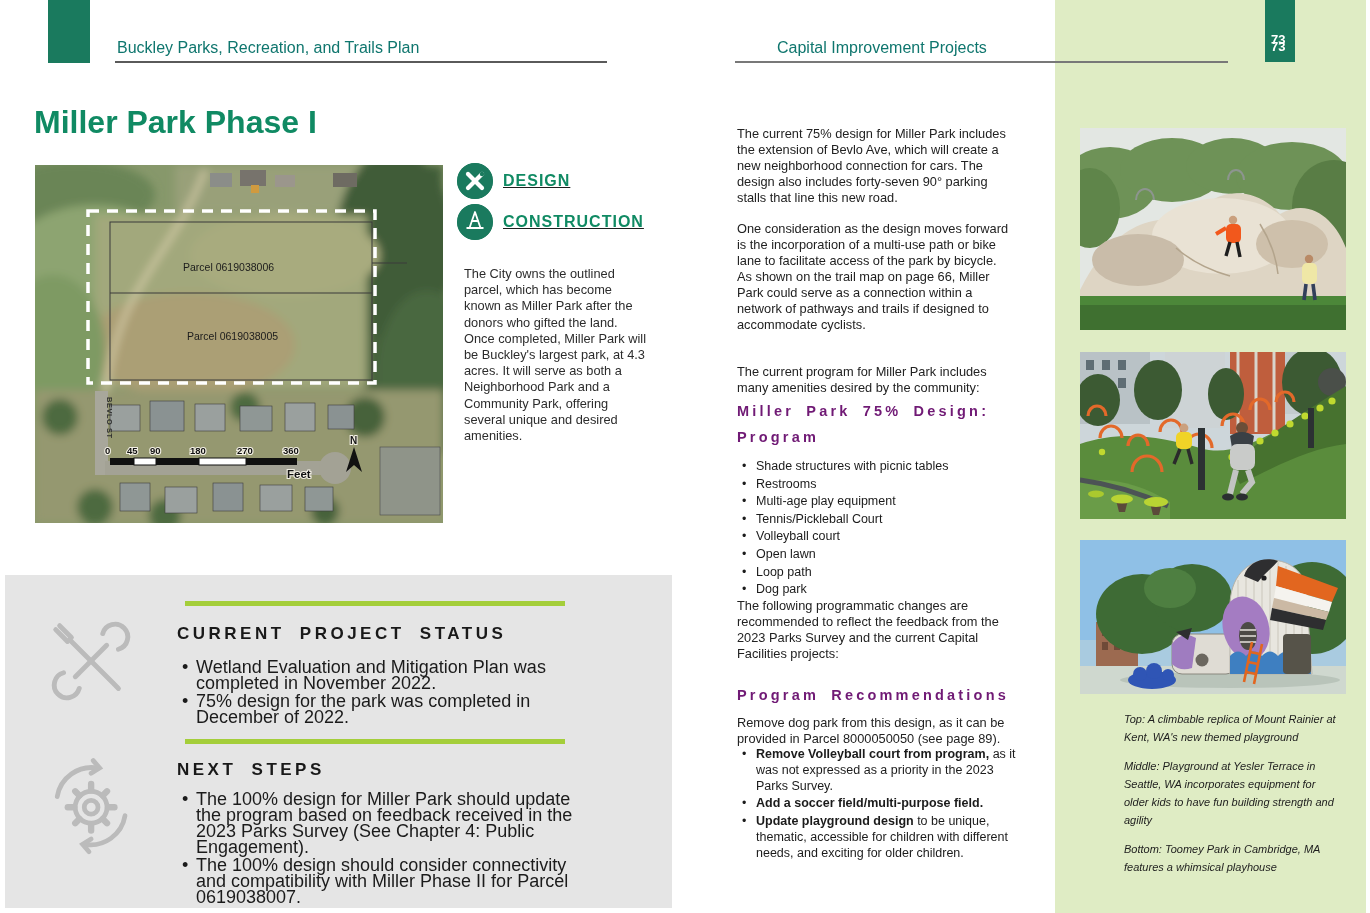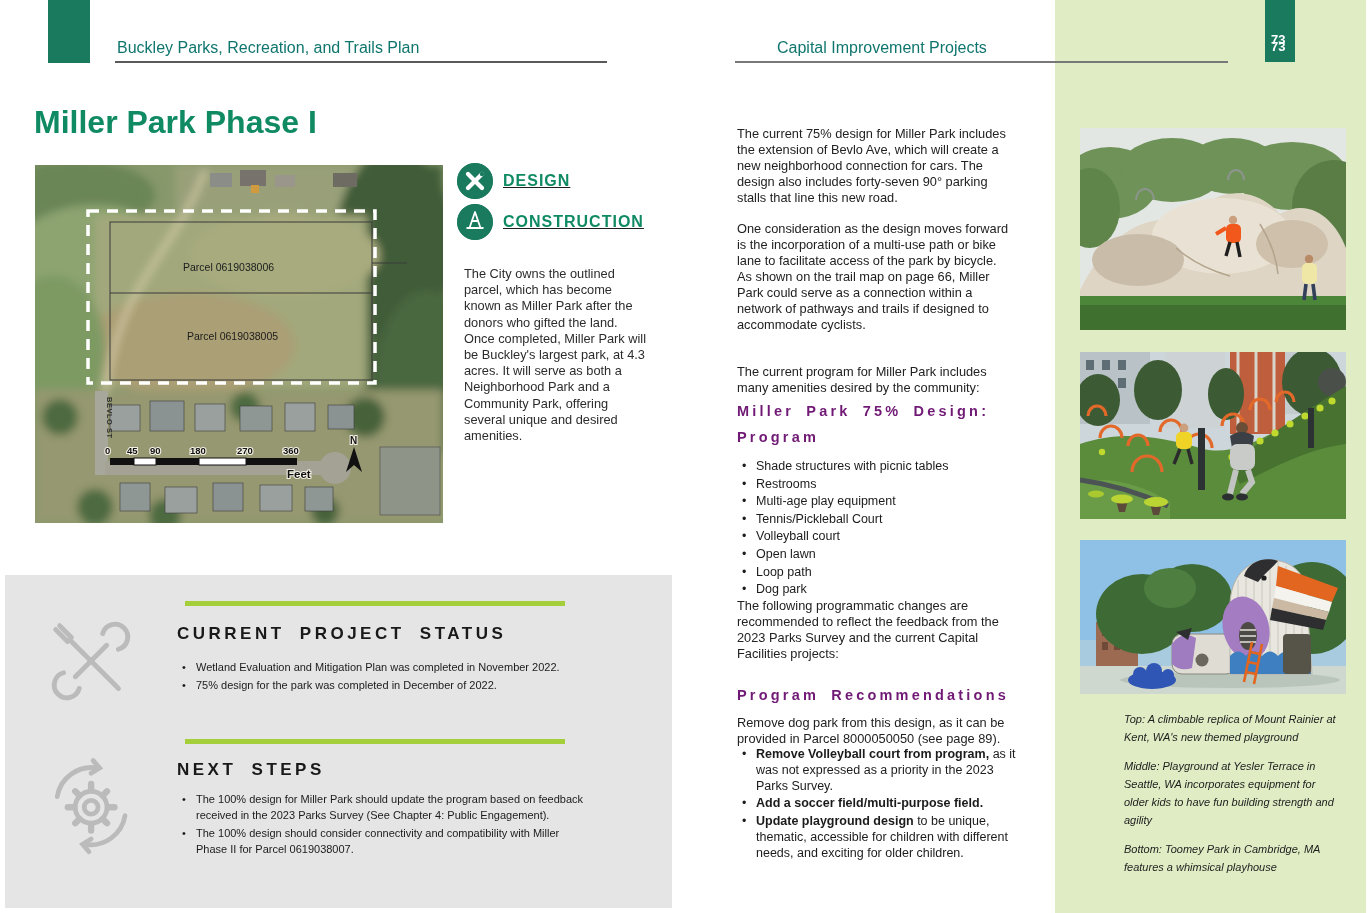--- a/index.html
+++ b/index.html
@@ -39,21 +39,21 @@
   .intro-text{left:464px;top:266px;width:186px;font-size:12.8px;line-height:16.2px;color:#2c2c2c;}
 
   
   .status-box{left:5px;top:575px;width:667px;height:333px;background:#e5e5e5;}
   .lime-rule{height:5px;background:#a4ce3a;}
   .lime-1{left:185px;top:601px;width:380px;}
   .lime-2{left:185px;top:739px;width:380px;}
   .box-heading{font-size:17px;font-weight:bold;color:#191919;letter-spacing:3.5px;word-spacing:7px;}
   .h-current{left:177px;top:624px;}
   .h-next{left:177px;top:760px;}
-  .box-bullets{left:177px;width:415px;font-size:11px;line-height:16px;color:#1b1b1b;}
+  .box-bullets{left:177px;width:415px;font-size:18px;line-height:16px;color:#1b1b1b;}
   .b-current{top:659px;}
   .b-next{top:791px;}
   ul.bullets{list-style:none;margin:0;padding:0;}
   ul.bullets li{position:relative;padding-left:19px;margin-bottom:2px;}
   ul.bullets li::before{content:"\2022";position:absolute;left:5px;top:0;}
 
   .big-icon{opacity:.95;}
   .icon-tools{left:42px;top:612px;width:98px;height:98px;}
   .icon-gear{left:36px;top:750px;width:106px;height:106px;}
 

